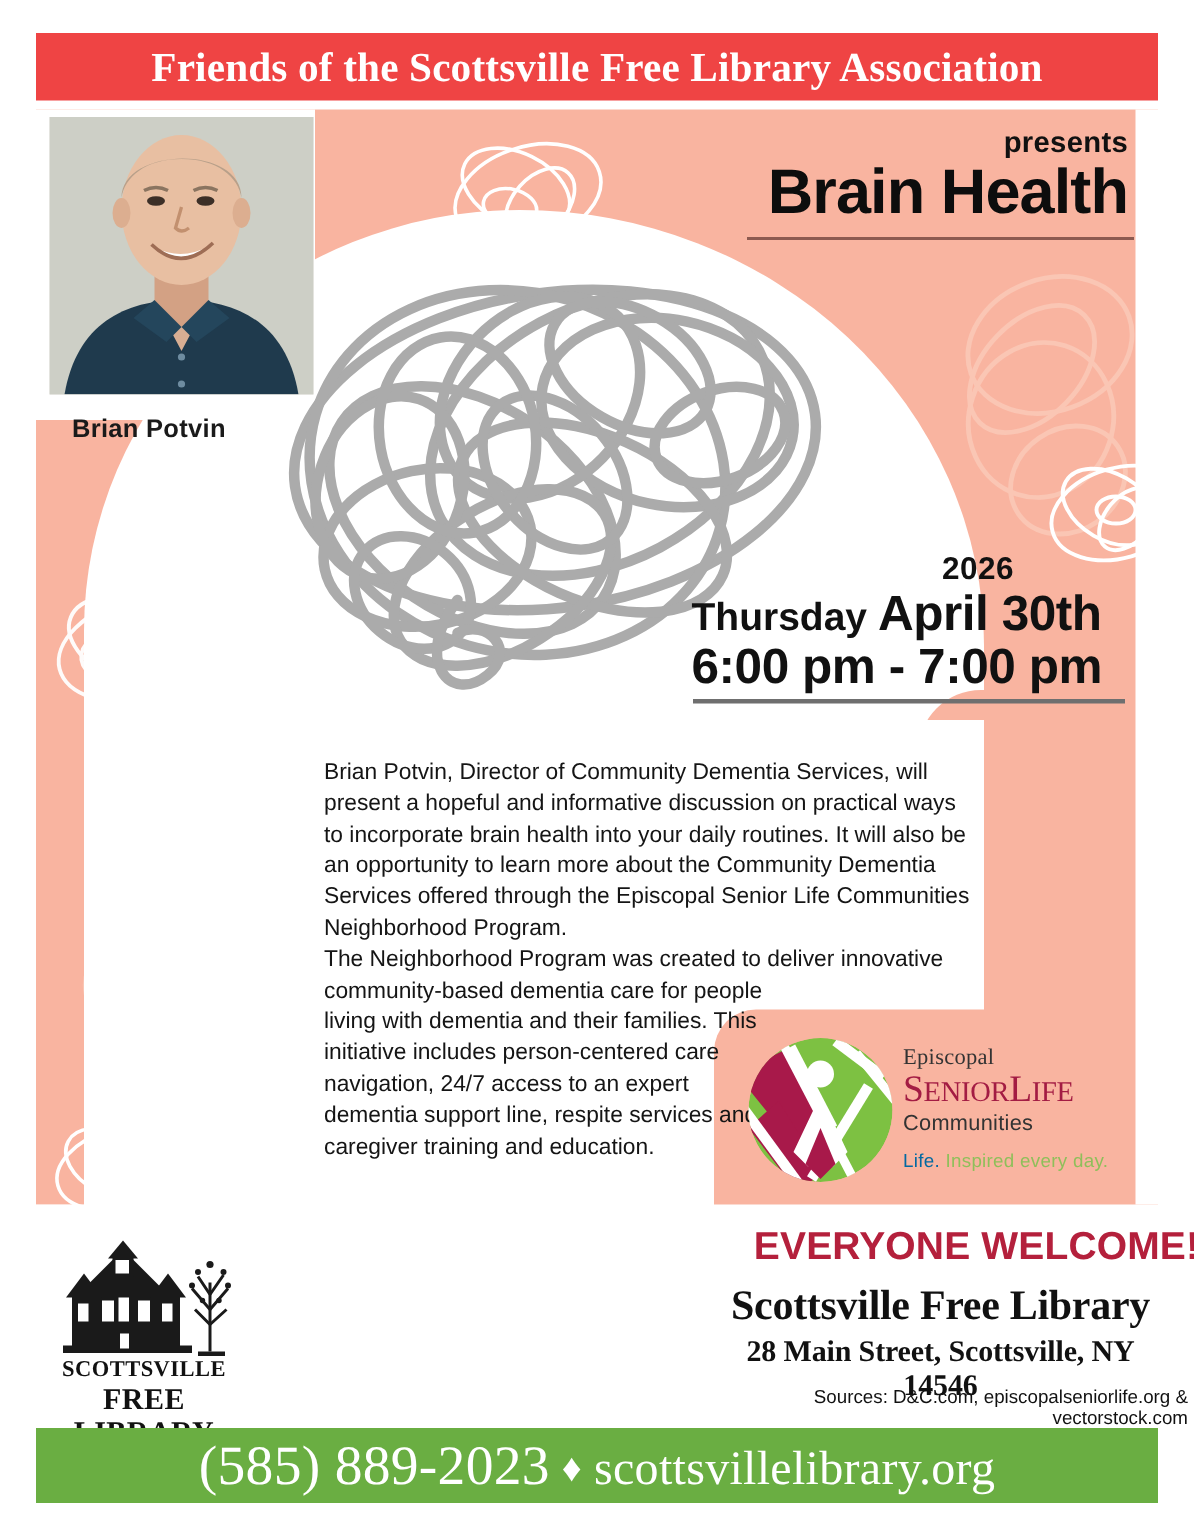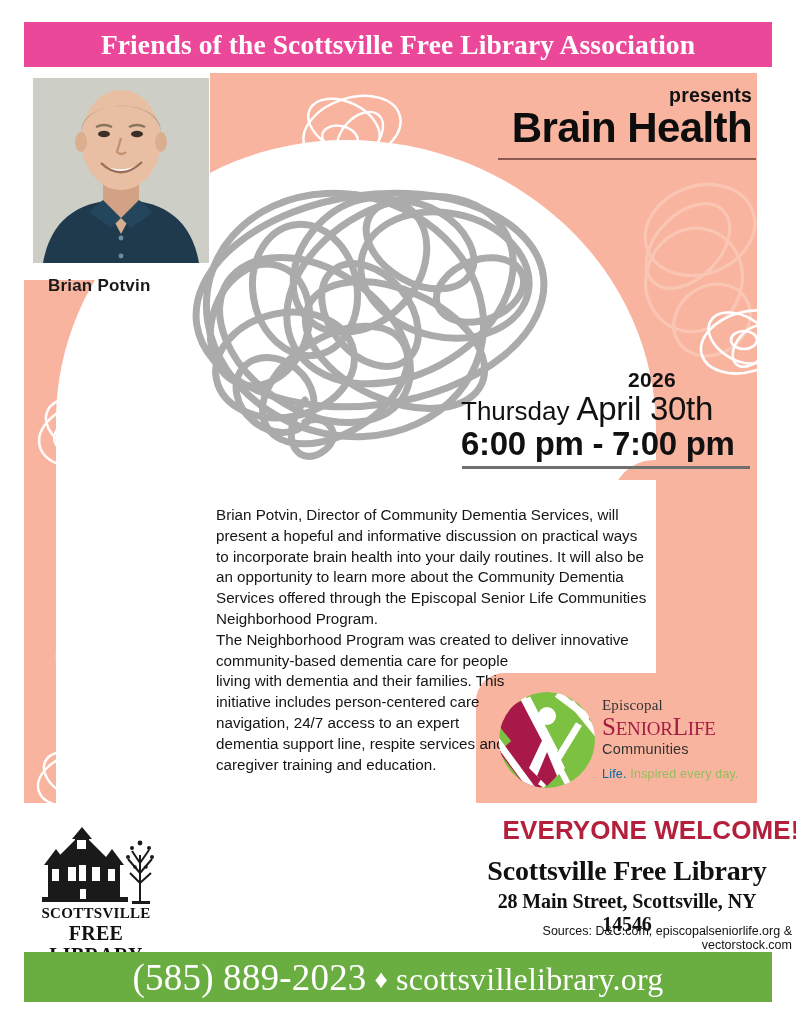--- a/index.html
+++ b/index.html
@@ -63,21 +63,21 @@
     position:absolute;left:24px;top:280px;width:66px;height:523px;
     background:#f9b4a0;
   }
 
   
   .scribble{position:absolute;pointer-events:none;}
 
   
   .header-bar{
     position:absolute;left:24px;top:22px;width:748px;height:45px;
-    background:#ec4899;
+    background:#ef4444;
     display:flex;align-items:center;justify-content:center;
   }
   .header-title{
     font-family:"Liberation Serif", serif;
     color:#ffffff;font-weight:700;font-size:27.5px;letter-spacing:.1px;
     white-space:nowrap;
   }
 
   
   .portrait{
@@ -104,21 +104,21 @@
     background:#7a4a42;opacity:.85;
   }
 
   
   .year{
     position:absolute;left:628px;top:368px;
     font-size:21px;font-weight:700;color:#111;letter-spacing:.3px;
   }
   .date-line{
     position:absolute;left:461px;top:390px;
-    font-size:30px;font-weight:400;color:#111;white-space:nowrap;
+    font-size:30px;font-weight:700;color:#111;white-space:nowrap;
   }
   .date-line .day{font-size:26px;}
   .date-line .md{font-size:33px;letter-spacing:-.3px;}
   .time-line{
     position:absolute;left:461px;top:425px;
     font-size:33px;font-weight:700;color:#111;letter-spacing:-.3px;white-space:nowrap;
   }
   .date-rule{
     position:absolute;left:462px;top:466px;width:288px;height:3px;
     background:#6f6f6f;

